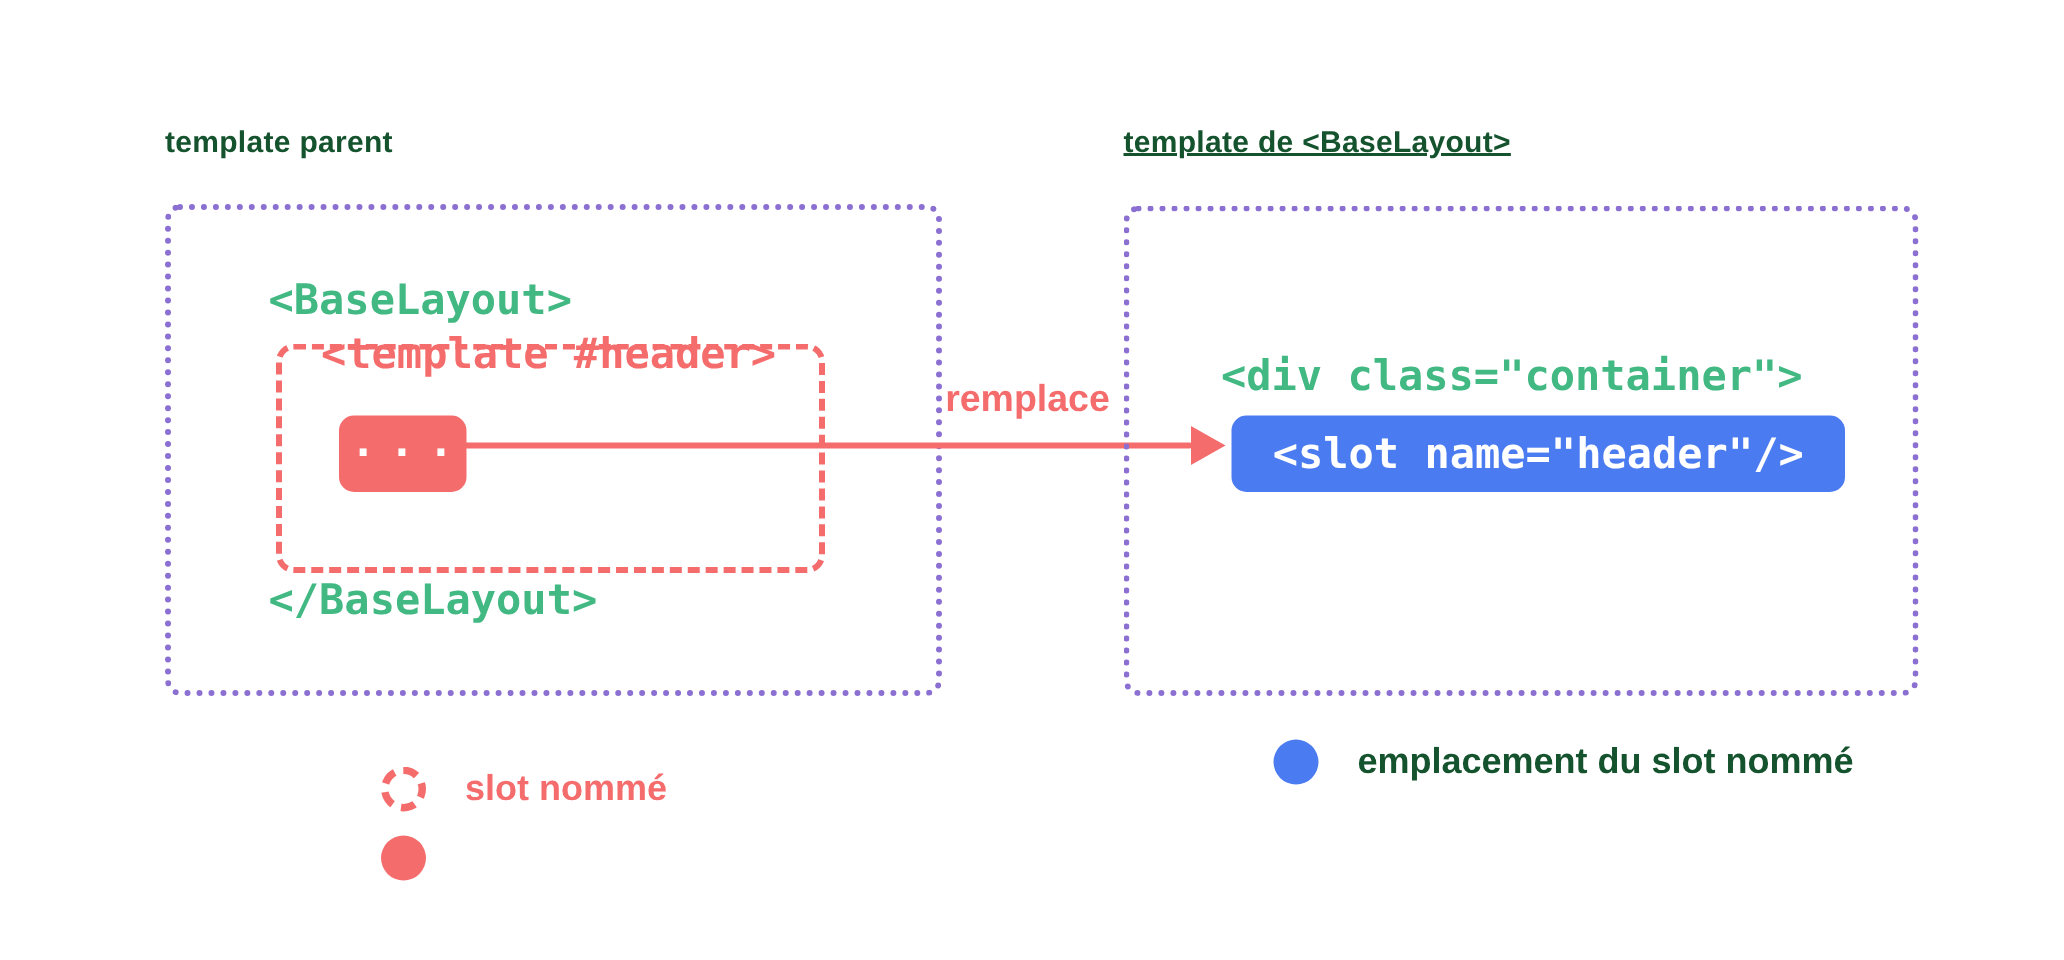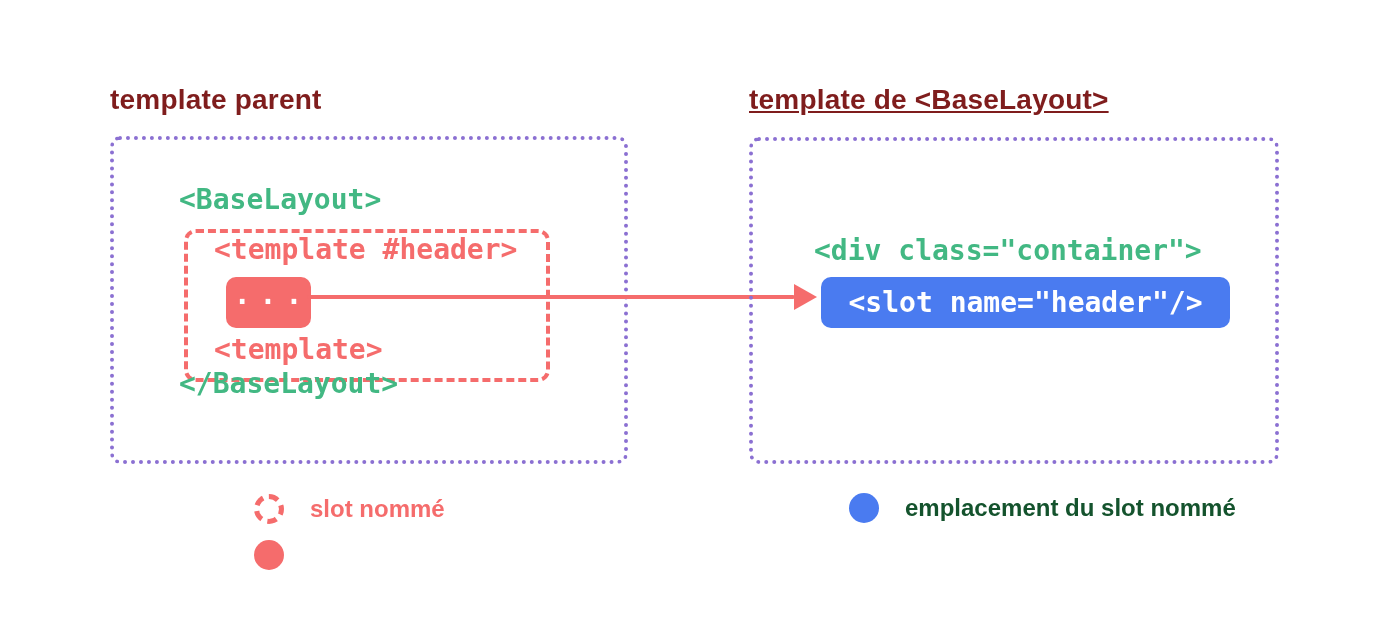--- a/index.html
+++ b/index.html
@@ -1,21 +1,21 @@
 <!DOCTYPE html>
 <html><head>
 <meta charset="utf-8">
 <style>
   html,body{margin:0;padding:0;background:#ffffff;}
   .canvas{
     position:relative;width:1376px;height:640px;background:#ffffff;overflow:hidden;
     font-family:"Liberation Sans",sans-serif;
   }
   .panel-title{
-    position:absolute;font-size:28px;font-weight:bold;color:#7f1d1d;
+    position:absolute;font-size:20px;font-weight:bold;color:#14532d;
     letter-spacing:0.2px;white-space:pre;
   }
   .panel{
     position:absolute;border:4px dotted #8b70d2;border-radius:10px;background:transparent;
   }
   .code{
     position:absolute;font-family:"DejaVu Sans Mono",monospace;font-weight:bold;
     font-size:28px;line-height:28px;white-space:pre;margin-left:10px;
   }
   .green{color:#42b883;}
@@ -65,47 +65,47 @@
 <div class="canvas">
 
   <div class="panel-title" style="left:110px;top:84px;">template parent</div>
 
   <div class="panel" style="left:110px;top:136px;width:510px;height:320px;">
 
     <div class="code green" style="left:55px;top:46px;">&lt;BaseLayout&gt;</div>
 
     <div class="slot-dashed-box" style="left:70px;top:89px;width:358px;height:145px;"></div>
 
-    <div class="code red" style="left:90px;top:96px;">&lt;template #header&gt;</div>
+    <div class="code red" style="left:90px;top:82px;">&lt;template #header&gt;</div>
 
     <div class="slot-content-box" style="left:112px;top:137px;width:85px;height:51px;">
       <span class="dots">...</span>
     </div>
 
-    <div class="code red" style="left:90px;top:196px;">&lt;template&gt;</div>
 
-    <div class="code green" style="left:55px;top:230px;">&lt;/BaseLayout&gt;</div>
+    <div class="code green" style="left:55px;top:246px;">&lt;/BaseLayout&gt;</div>
   </div>
 
+  <div class="arrow-label" style="left:600px;top:252px;width:170px;">remplace</div>
   <div class="arrow-line" style="left:307px;top:295px;width:488px;"></div>
   <div class="arrow-head" style="left:794px;top:284px;"></div>
 
   <div class="panel-title" style="left:749px;top:84px;text-decoration:underline;">template de &lt;BaseLayout&gt;</div>
 
   <div class="panel" style="left:749px;top:137px;width:522px;height:319px;">
 
     <div class="code green" style="left:51px;top:96px;">&lt;div class="container"&gt;</div>
 
     <div class="slot-placement-box" style="left:68px;top:136px;width:409px;height:51px;">
       <span class="code-inline">&lt;slot name="header"/&gt;</span>
     </div>
 
   </div>
 
-  <div class="legend-group" style="left:254px;top:494px;">
+  <div class="legend-group" style="left:254px;top:511px;">
     <div class="legend-row">
       <span class="swatch dashed-red"></span>
       <span class="legend-label red">slot nommé</span>
     </div>
     <div class="legend-row">
       <span class="swatch solid-red"></span>
     </div>
   </div>
 
   <div class="legend-group" style="left:849px;top:493px;">

